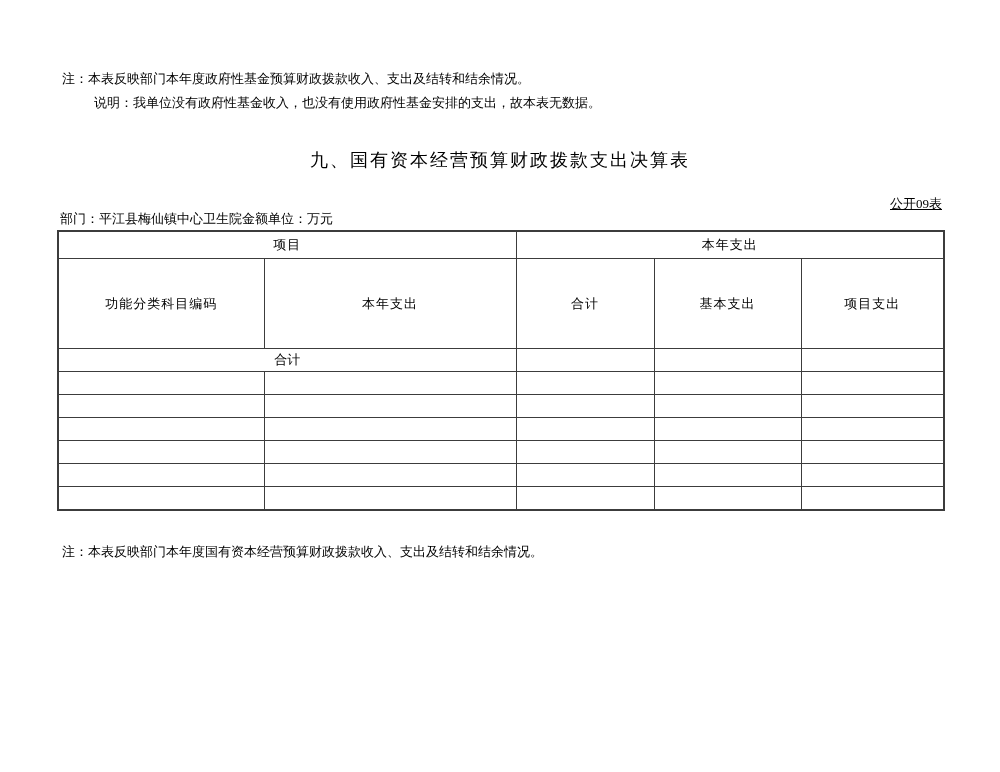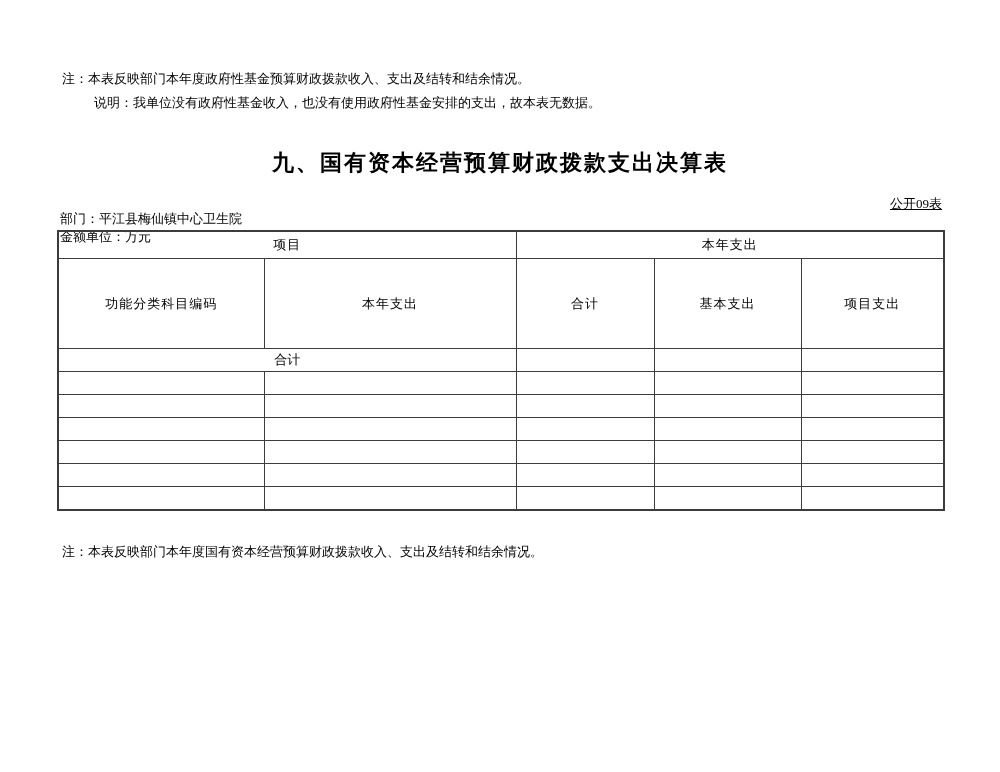--- a/index.html
+++ b/index.html
@@ -26,41 +26,40 @@
   .note-top-2 { left: 94px; top: 95px; text-align: center; }
   .note-bottom-1 { left: 62px; top: 544px; }
   .note-bottom-2 { left: 122px; top: 588px; }
 
   .page-title {
     position: absolute;
     left: 0;
     right: 0;
     top: 148px;
     text-align: center;
-    font-size: 22px;
-    font-weight: bold;
+    font-size: 18px;
+    font-weight: normal;
     letter-spacing: 2px;
     white-space: nowrap;
   }
   .table-code {
     position: absolute;
     right: 58px;
     top: 195px;
     font-size: 13px;
     text-decoration: underline;
   }
   .meta-row {
     position: absolute;
     left: 60px;
     right: 58px;
     top: 210px;
     display: flex;
     justify-content: flex-start;
     font-size: 13px;
-    flex-direction: column;
   }
 
   table.statement {
     position: absolute;
     left: 57px;
     top: 230px;
     width: 886px;
     border-collapse: collapse;
     table-layout: fixed;
     border: 2px solid #3c3c3c;

